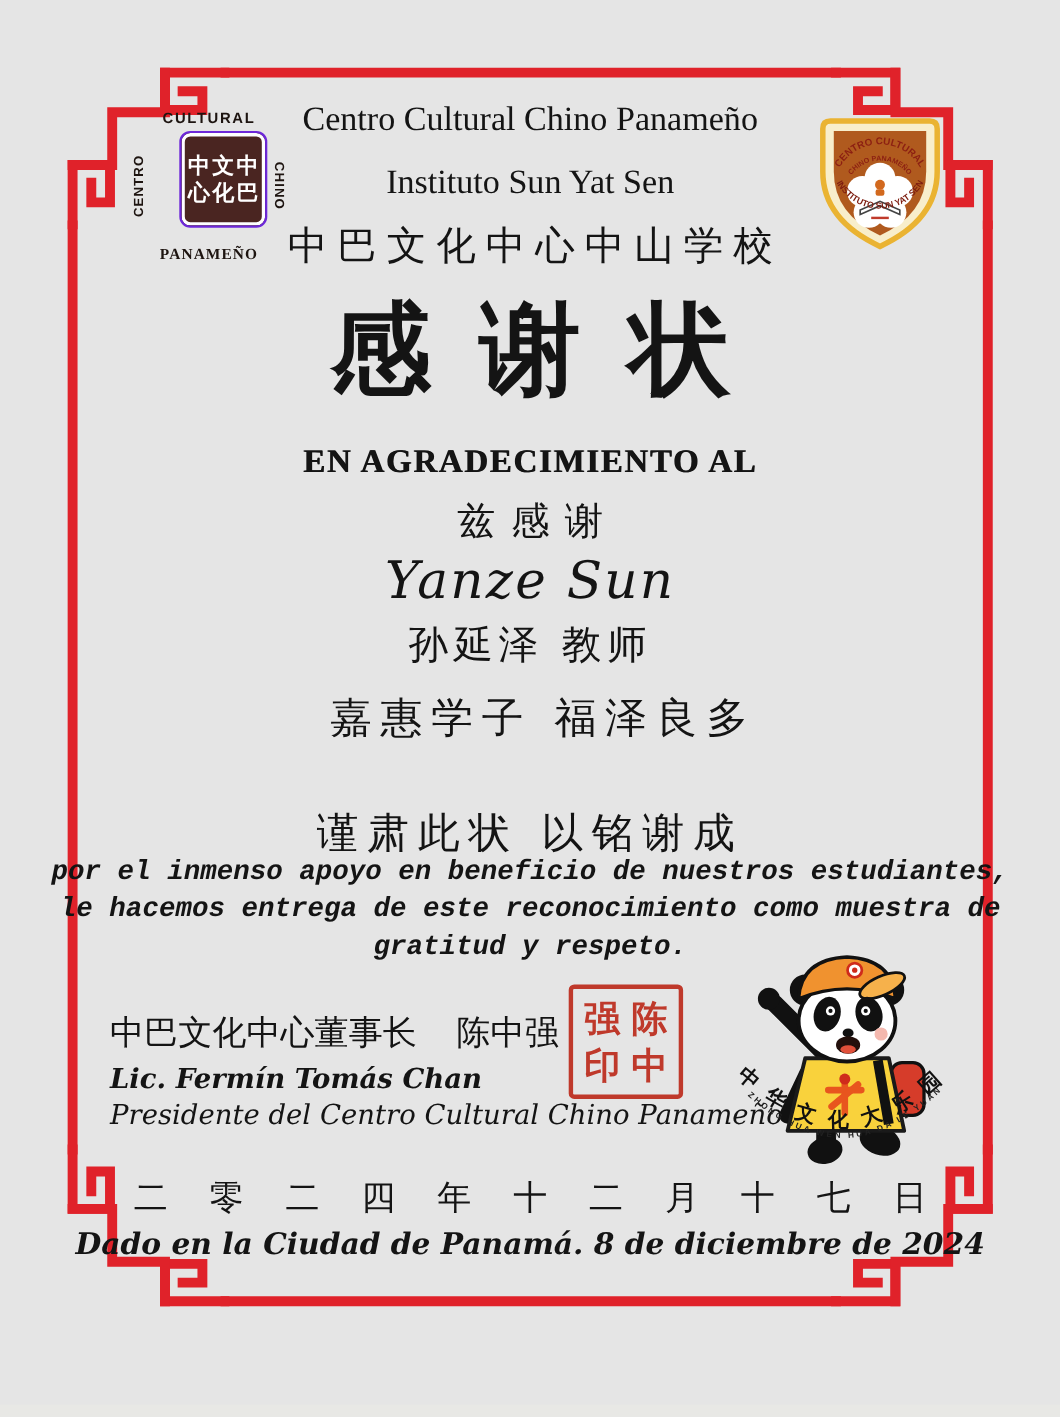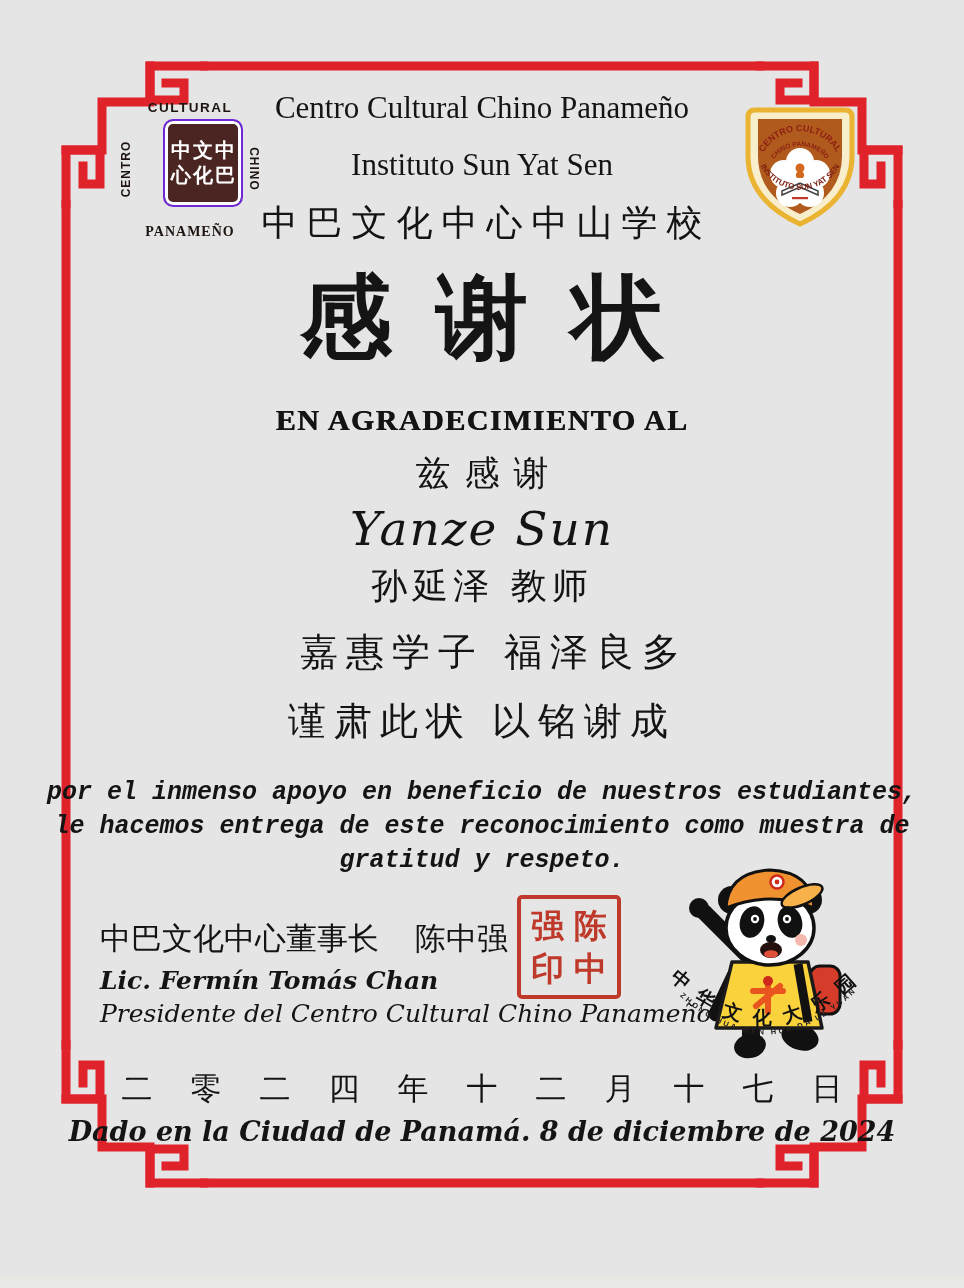--- a/index.html
+++ b/index.html
@@ -17,21 +17,21 @@
   
   .title-zh{top:256px;font-size:92px;font-family:"DejaVu Sans",sans-serif;letter-spacing:44px;text-indent:44px;font-weight:600;}
 
   .dedic-es{top:403px;font-size:30px;font-weight:900;letter-spacing:1.5px;font-family:"Liberation Serif",serif;text-shadow:0.6px 0 #141414;}
   .dedic-zh{top:450px;font-size:35px;font-family:"DejaVu Sans",sans-serif;letter-spacing:14px;text-indent:14px;}
 
   .recip-name{top:501px;font-size:47px;font-style:italic;font-family:"DejaVu Serif",serif;letter-spacing:2px;}
   .recip-zh{top:562px;font-size:36px;font-family:"DejaVu Sans",sans-serif;letter-spacing:5px;}
 
   .msg-zh1{top:627px;font-size:38px;font-family:"DejaVu Sans",sans-serif;letter-spacing:8px;padding-left:12px;}
-  .msg-zh2{top:696px;font-size:38px;font-family:"DejaVu Sans",sans-serif;letter-spacing:8px;}
+  .msg-zh2{top:732px;font-size:38px;font-family:"DejaVu Sans",sans-serif;letter-spacing:8px;}
 
   .msg-es{top:776px;font-size:25px;font-style:italic;font-family:Liberation Mono, monospace;line-height:34px;font-weight:600;}
 
   
   .sig-zh{left:100px;top:918px;font-size:31px;font-family:"DejaVu Sans",sans-serif;white-space:nowrap;}
   .sig-zh .gap{display:inline-block;width:36px;}
   .sig-name-es{left:100px;top:966px;font-size:25px;font-weight:bold;font-style:italic;font-family:"DejaVu Serif",serif;}
   .sig-title-es{left:100px;top:999px;font-size:25px;font-style:italic;font-family:"DejaVu Serif",serif;}
 
   .seal{left:517px;top:895px;width:86px;height:86px;border:4px solid #bf392b;border-radius:5px;

